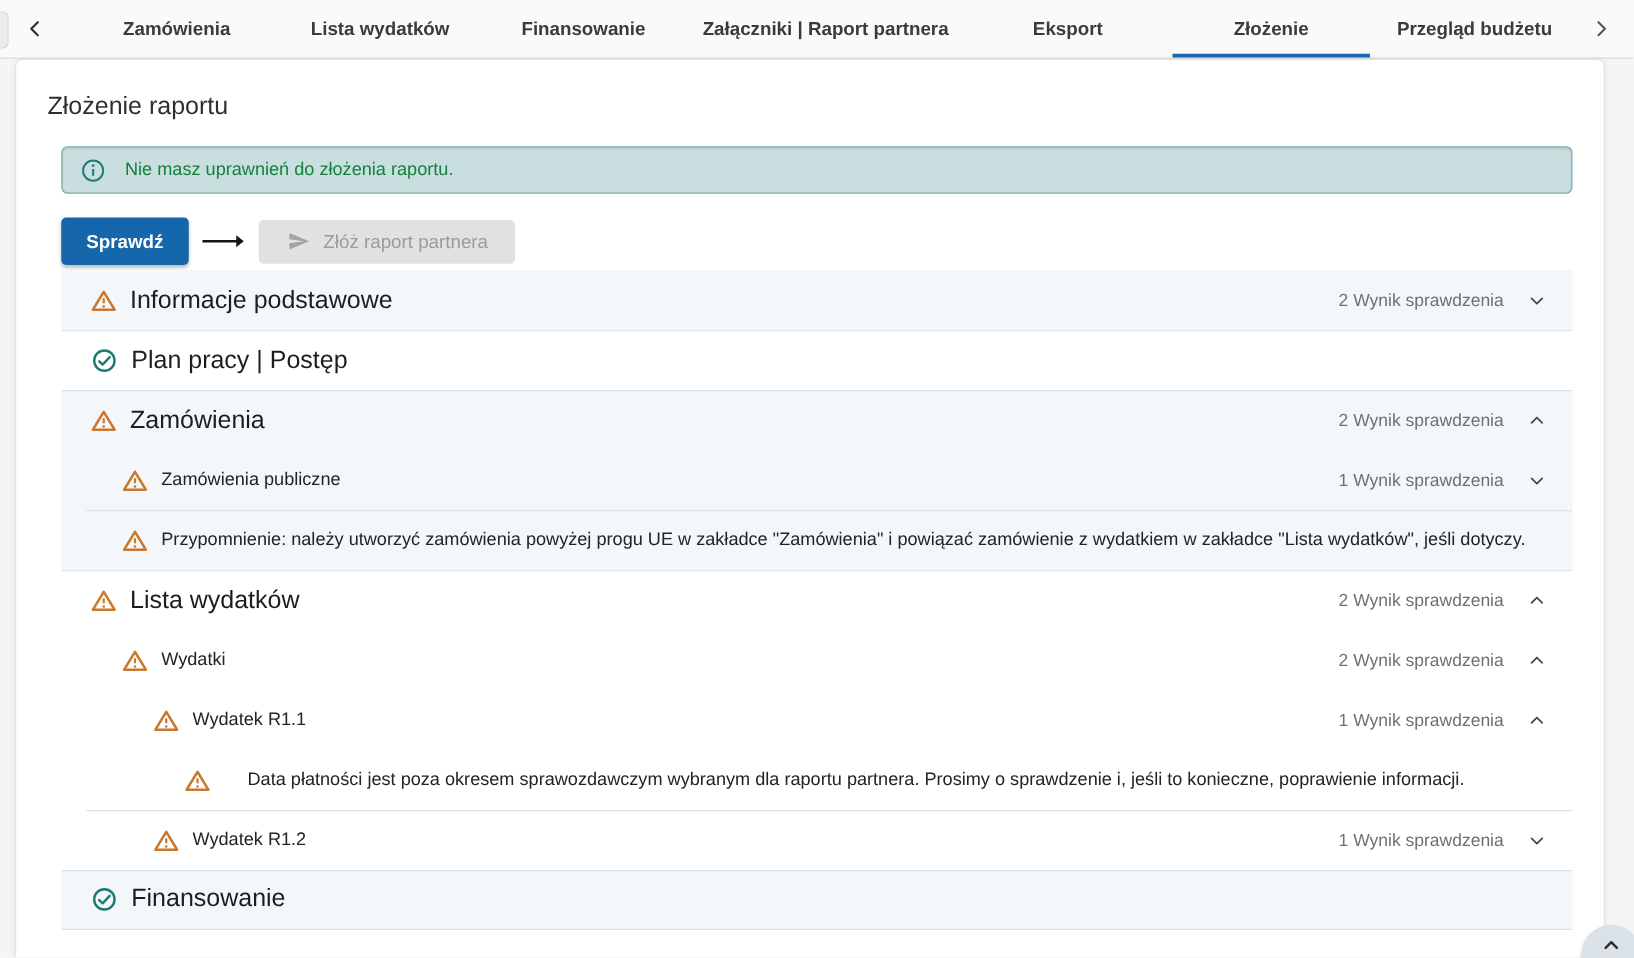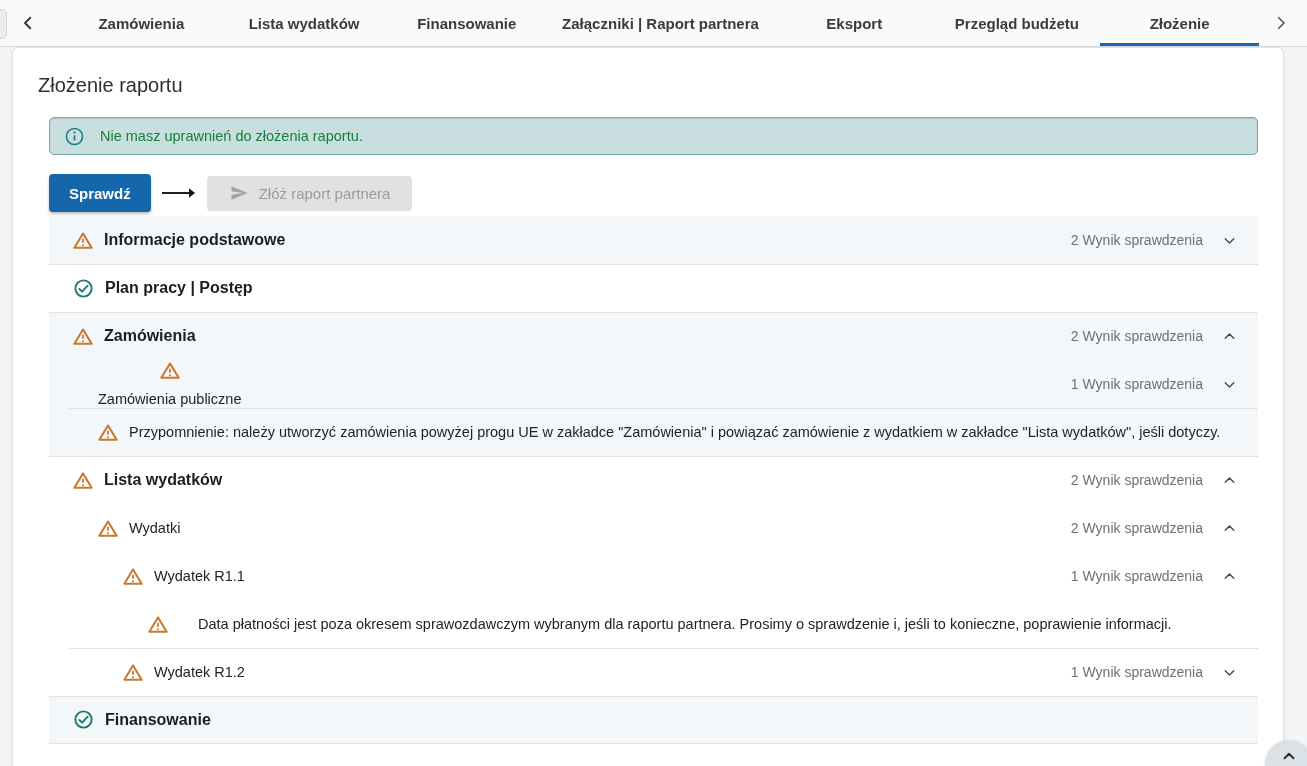--- a/index.html
+++ b/index.html
@@ -40,21 +40,21 @@
   
   .rows{margin:4px 25px 0 24px;}
   .row{position:relative;height:48px;display:flex;align-items:center;justify-content:space-between;
     background:#ffffff;cursor:pointer;}
   .row.shaded{background:#f4f7f9;}
   .row.b-full::before{content:"";position:absolute;top:0;left:0;right:0;height:1px;background:#dfe3e6;}
   .row.b-inset::before{content:"";position:absolute;top:0;left:20px;right:0;height:1px;background:#dfe3e6;}
   .row.last{border-bottom:1px solid #dfe3e6;}
   .row-left{display:flex;align-items:center;gap:11px;min-width:0;}
   .row-label{font-size:14.5px;color:#232323;white-space:nowrap;overflow:hidden;text-overflow:ellipsis;}
-  .row.heading .row-label{font-size:16px;color:#1d1d1d;font-weight:bold;}
+  .row.heading .row-label{font-size:20px;color:#1d1d1d;}
   .row.message{cursor:default;}
   .row-right{display:flex;align-items:center;gap:18px;padding-right:20px;flex:none;}
   .row-result{font-size:14px;color:#707070;}
   .chev svg{display:block;}
   .chev.up svg{transform:rotate(180deg);}
   .icon{display:flex;flex:none;}
 
   
   .scrolltop{position:fixed;right:-6px;bottom:-22px;width:48px;height:48px;border-radius:50%;
     background:#dbe2e7;border:none;display:flex;align-items:flex-start;justify-content:center;
@@ -81,25 +81,25 @@
       </div>
       <div class="tab">
         <span class="tab-label">Finansowanie</span>
       </div>
       <div class="tab">
         <span class="tab-label">Załączniki | Raport partnera</span>
       </div>
       <div class="tab">
         <span class="tab-label">Eksport</span>
       </div>
-      <div class="tab">
-        <span class="tab-label">Przegląd budżetu</span>
-      </div>
       <div class="tab active">
         <span class="tab-label">Złożenie</span>
+      </div>
+      <div class="tab">
+        <span class="tab-label">Przegląd budżetu</span>
       </div>
     </nav>
   <button class="nav-chev right">
     <span class="icon">
       <svg width="18" height="18" viewBox="0 0 24 24">
           <path d="M9 5l7 7-7 7" fill="none" stroke="#555" stroke-width="2.2" stroke-linecap="round" stroke-linejoin="round"></path>
         </svg>
     </span>
   </button>
 </header>
@@ -186,21 +186,21 @@
     <div class="row-right">
       <span class="row-result">2 Wynik sprawdzenia</span>
       <span class="chev icon up">
         <svg width="17" height="17" viewBox="0 0 24 24">
               <path d="M6 9.5l6 6 6-6" fill="none" stroke="#4a4a4a" stroke-width="2" stroke-linecap="round" stroke-linejoin="round"></path>
             </svg>
       </span>
     </div>
   </div>
       <div class="row b-none shaded">
-    <div class="row-left" style="padding-left: 49px; flex-direction: column;">
+    <div class="row-left" style="padding-left: 49px;">
       <span class="icon warn">
         <svg width="20" height="19" viewBox="0 0 24 22">
               <path d="M12 2.6 L22.4 19.7 H1.6 Z" fill="none" stroke="#c9792e" stroke-width="2.5" stroke-linejoin="round"></path>
               <line x1="12" y1="8.8" x2="12" y2="13.6" stroke="#c9792e" stroke-width="2.1"></line>
               <circle cx="12" cy="16.6" r="1.25" fill="#c9792e"></circle>
             </svg>
       </span>
 
       <span class="row-label">Zamówienia publiczne</span>
     </div>

